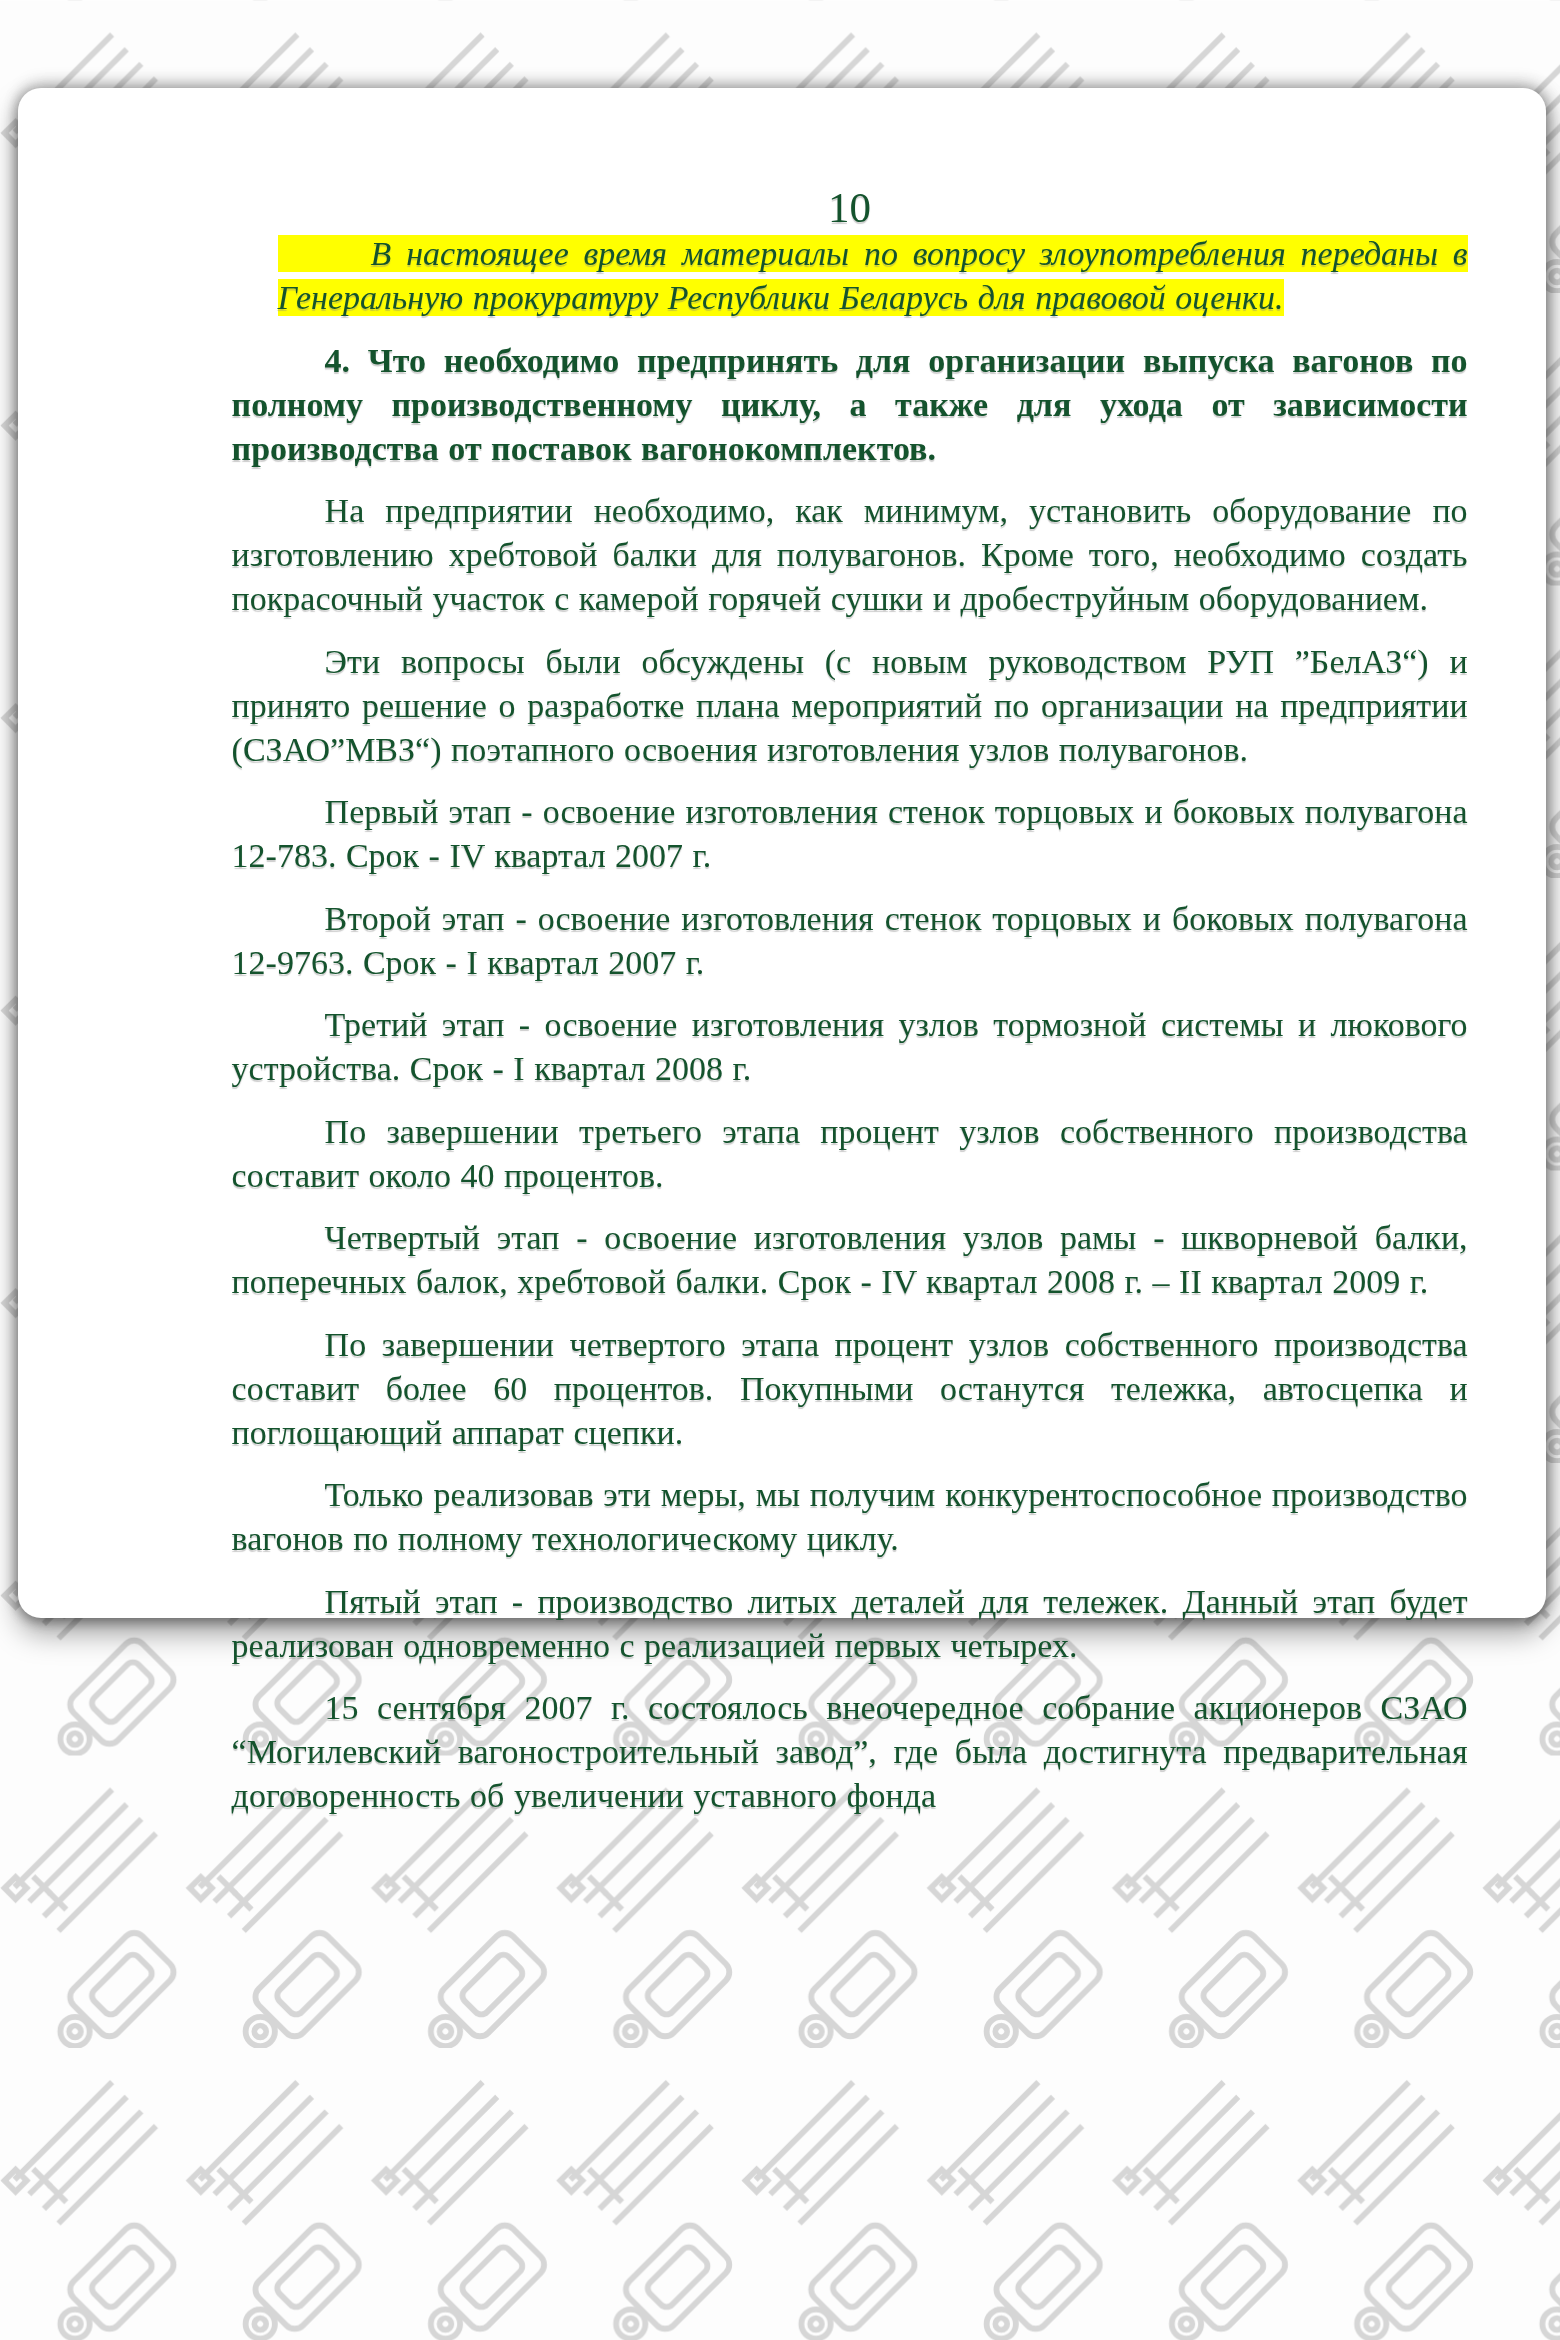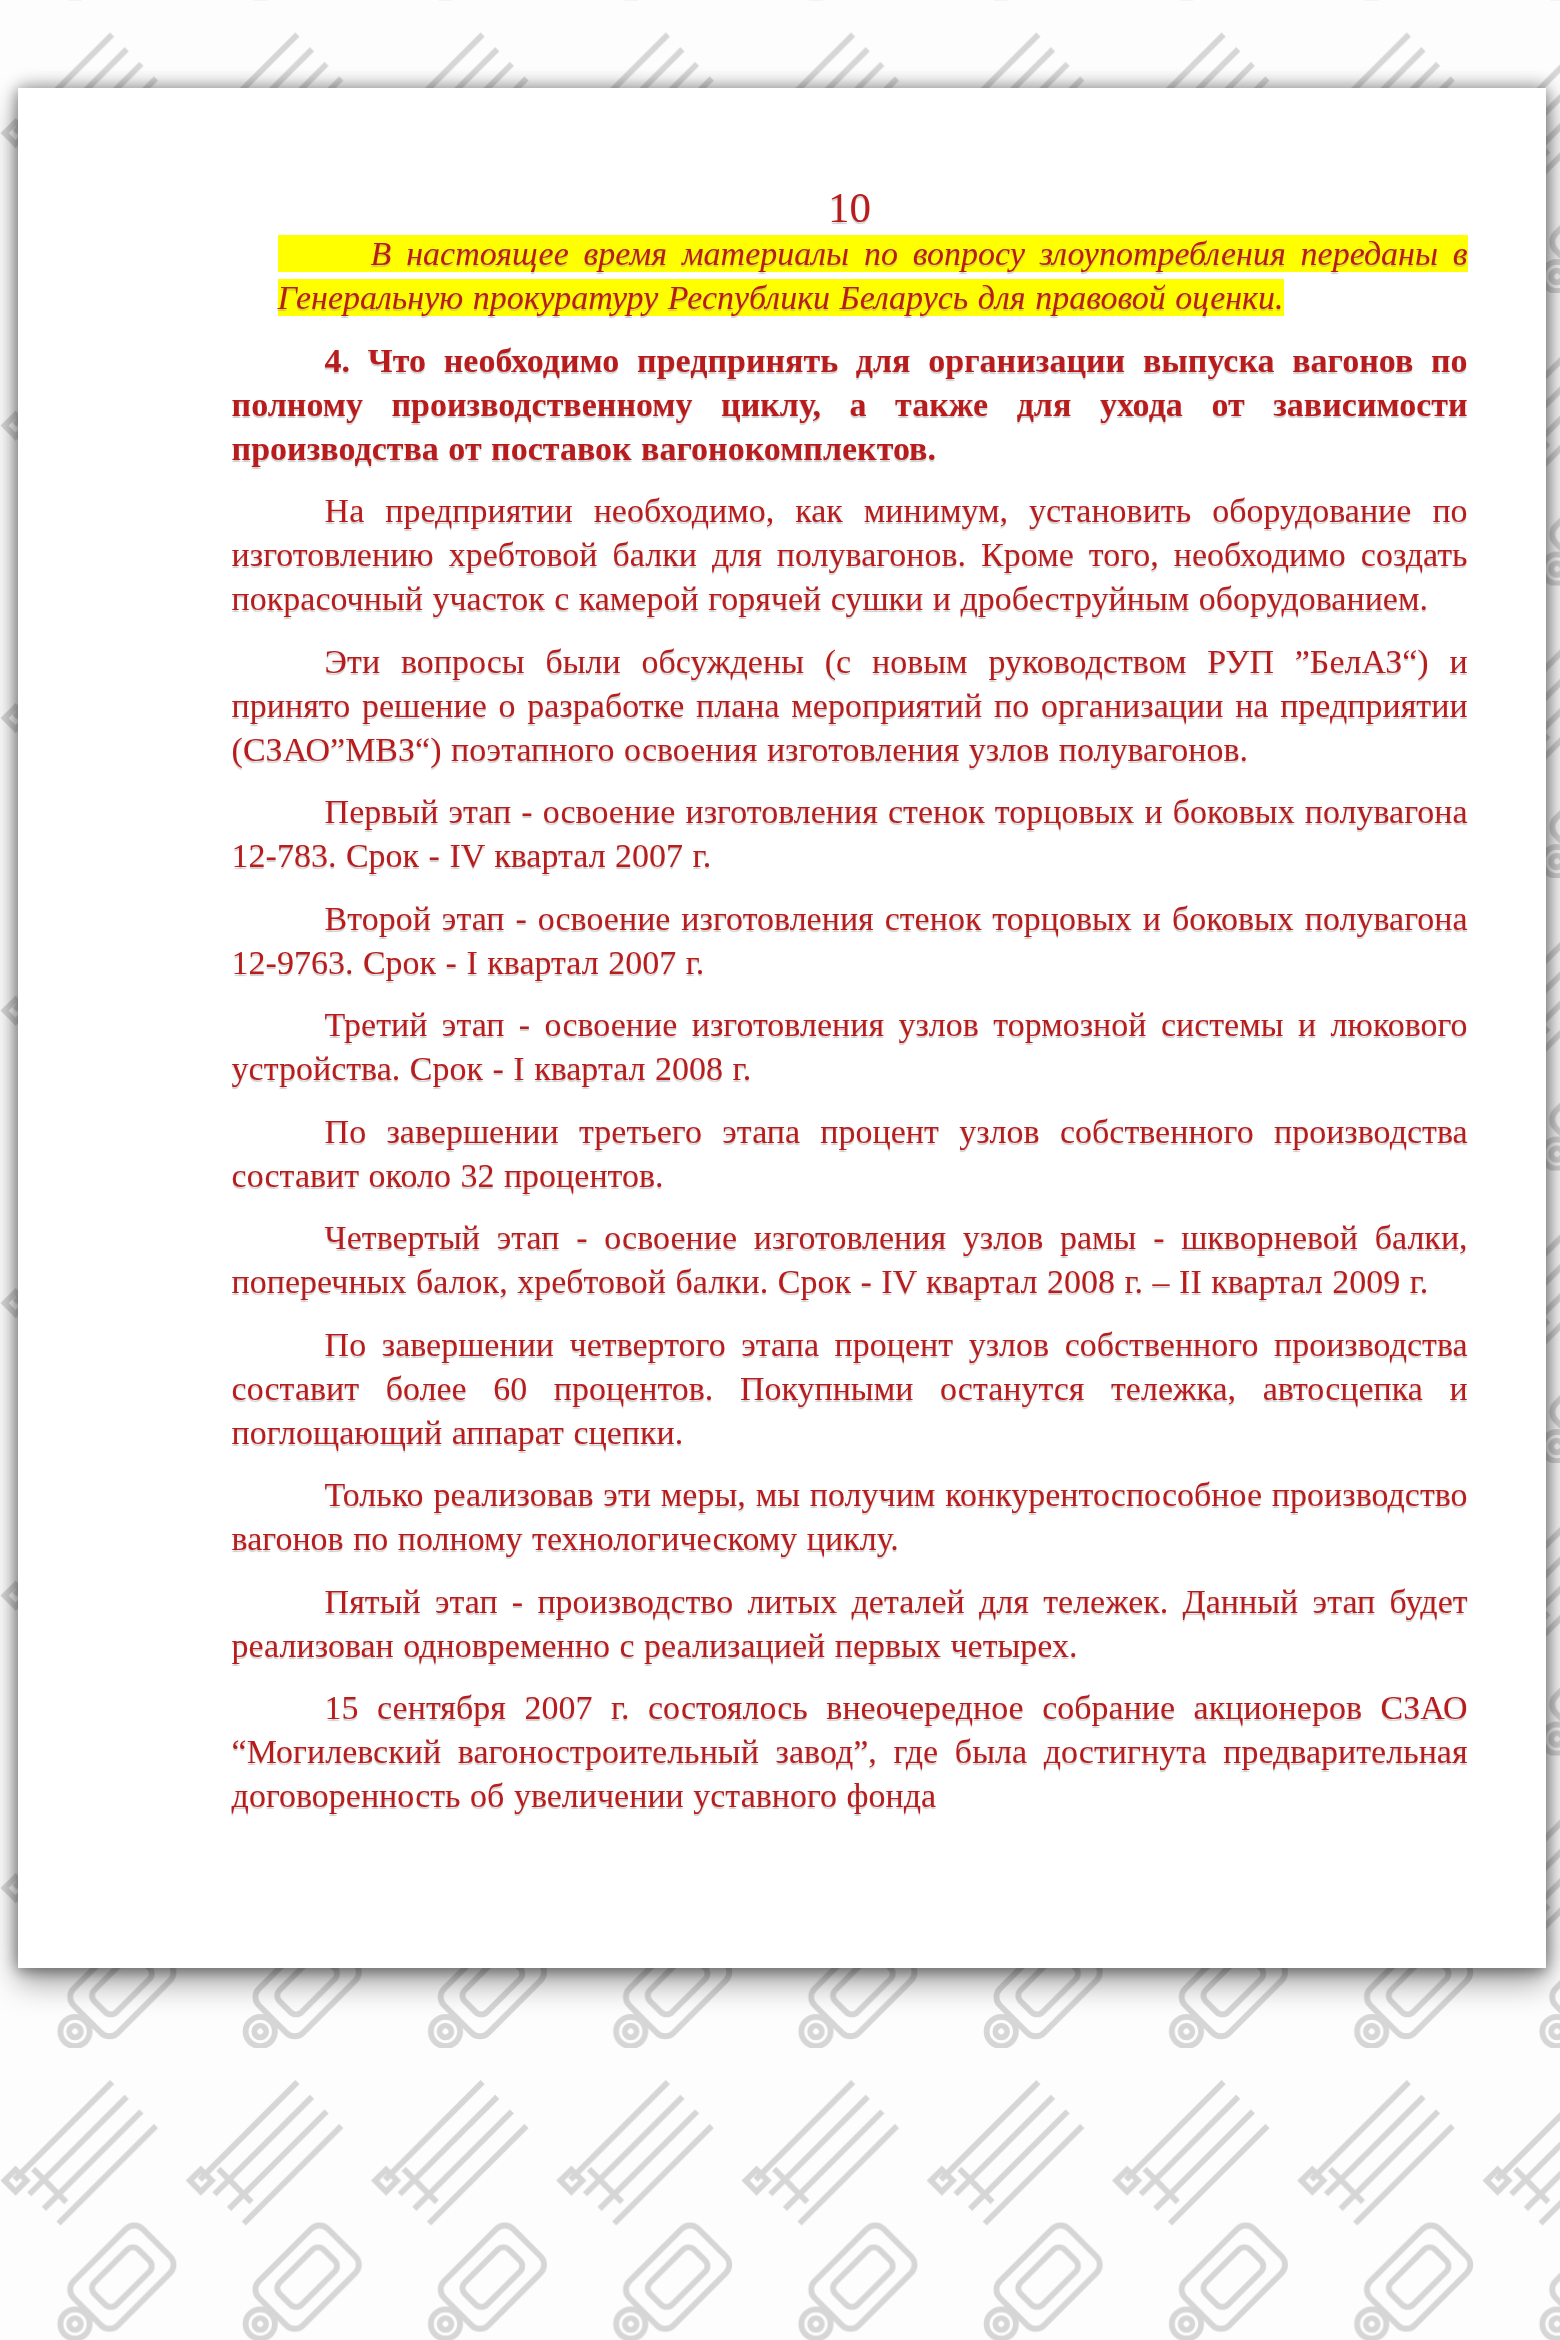--- a/index.html
+++ b/index.html
@@ -17,32 +17,33 @@
     left: 0; top: 0;
     width: 1560px;
     height: 2341px;
     z-index: 0;
   }
   .sheet {
     position: absolute;
     left: 17.6px;
     top: 88px;
     width: 1528px;
-    height: 1880px;
+    height: 1530px;
     box-sizing: border-box;
     background: #ffffff;
     padding: 98px 78px 0 214px;
     z-index: 1;
     box-shadow:
       0 15.6px 29px rgba(0,0,0,0.35),
       0 4.9px 11.7px rgba(0,0,0,0.22),
       6.8px 0 17.6px rgba(0,0,0,0.14),
       -4.9px 0 13.7px rgba(0,0,0,0.12),
       0 -6.8px 15.6px rgba(0,0,0,0.12);
-    color: #b91c1c;
+    color: #14532d;
+    border-radius: 23px;
   }
   .page-number {
     font-size: 43px;
     line-height: 44px;
     text-align: center;
     margin: 0 0 2px 0;
     text-shadow: 0 2px 1px rgba(130,130,130,0.40);
   }
   .para {
     font-size: 34px;
@@ -95,20 +96,20 @@
   <div class="page-number">10</div>
 
   <p class="para hl-para"><span class="hl"><span class="ind"></span><span>В настоящее время материалы по вопросу злоупотребления переданы в Генеральную прокуратуру Республики Беларусь для правовой оценки.</span></span></p>
 
   <p class="para heading">4. Что необходимо предпринять для организации выпуска вагонов по полному производственному циклу, а также для ухода от зависимости производства от поставок вагонокомплектов.</p>
   <p class="para body">На предприятии необходимо, как минимум, установить оборудование по изготовлению хребтовой балки для полувагонов. Кроме того, необходимо создать покрасочный участок с камерой горячей сушки и дробеструйным оборудованием.</p>
   <p class="para body">Эти вопросы были обсуждены (с новым руководством РУП ”БелАЗ“) и принято решение о разработке плана мероприятий по организации на предприятии (СЗАО”МВЗ“) поэтапного освоения изготовления узлов полувагонов.</p>
   <p class="para body">Первый этап - освоение изготовления стенок торцовых и боковых полувагона 12-783. Срок - IV квартал 2007 г.</p>
   <p class="para body">Второй этап - освоение изготовления стенок торцовых и боковых полувагона 12-9763. Срок - I квартал 2007 г.</p>
   <p class="para body">Третий этап - освоение изготовления узлов тормозной системы и люкового устройства. Срок - I квартал 2008 г.</p>
-  <p class="para body">По завершении третьего этапа процент узлов собственного производства составит около 32 процентов.</p>
+  <p class="para body">По завершении третьего этапа процент узлов собственного производства составит около 40 процентов.</p>
   <p class="para body">Четвертый этап - освоение изготовления узлов рамы - шкворневой балки, поперечных балок, хребтовой балки. Срок - IV квартал 2008 г. – II квартал 2009 г.</p>
   <p class="para body">По завершении четвертого этапа процент узлов собственного производства составит более 60 процентов. Покупными останутся тележка, автосцепка и поглощающий аппарат сцепки.</p>
   <p class="para body">Только реализовав эти меры, мы получим конкурентоспособное производство вагонов по полному технологическому циклу.</p>
   <p class="para body">Пятый этап - производство литых деталей для тележек. Данный этап будет реализован одновременно с реализацией первых четырех.</p>
   <p class="para body">15 сентября 2007 г. состоялось внеочередное собрание акционеров СЗАО “Могилевский вагоностроительный завод”, где была достигнута предварительная договоренность об увеличении уставного фонда</p>
 </div>
 
 
 </body></html>

